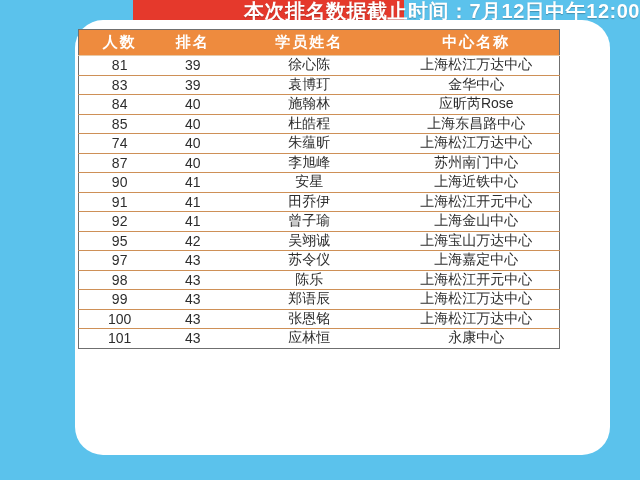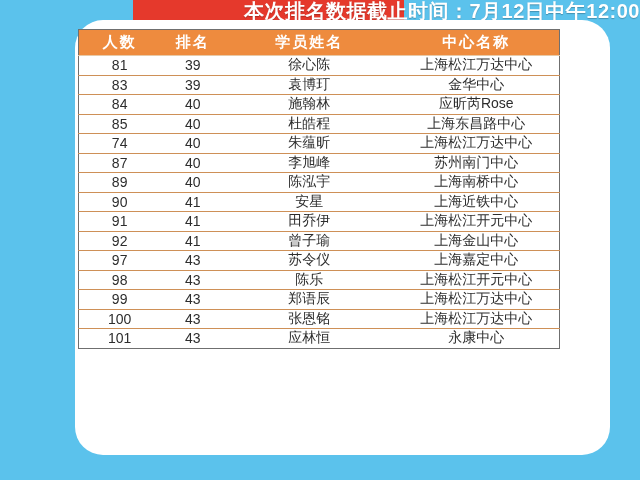--- a/index.html
+++ b/index.html
@@ -137,44 +137,44 @@
         <td>朱蕴昕</td>
         <td>上海松江万达中心</td>
       </tr>
       <tr>
         <td>87</td>
         <td>40</td>
         <td>李旭峰</td>
         <td>苏州南门中心</td>
       </tr>
       <tr>
-        <td>89</td>
-        <td>40</td>
-        <td>陈泓宇</td>
-        <td>上海南桥中心</td>
-      </tr>
-      <tr>
         <td>90</td>
         <td>41</td>
         <td>安星</td>
         <td>上海近铁中心</td>
       </tr>
       <tr>
         <td>91</td>
         <td>41</td>
         <td>田乔伊</td>
         <td>上海松江开元中心</td>
       </tr>
       <tr>
         <td>92</td>
         <td>41</td>
         <td>曾子瑜</td>
         <td>上海金山中心</td>
       </tr>
       <tr>
+        <td>95</td>
+        <td>42</td>
+        <td>吴翊诚</td>
+        <td>上海宝山万达中心</td>
+      </tr>
+      <tr>
         <td>97</td>
         <td>43</td>
         <td>苏令仪</td>
         <td>上海嘉定中心</td>
       </tr>
       <tr>
         <td>98</td>
         <td>43</td>
         <td>陈乐</td>
         <td>上海松江开元中心</td>

